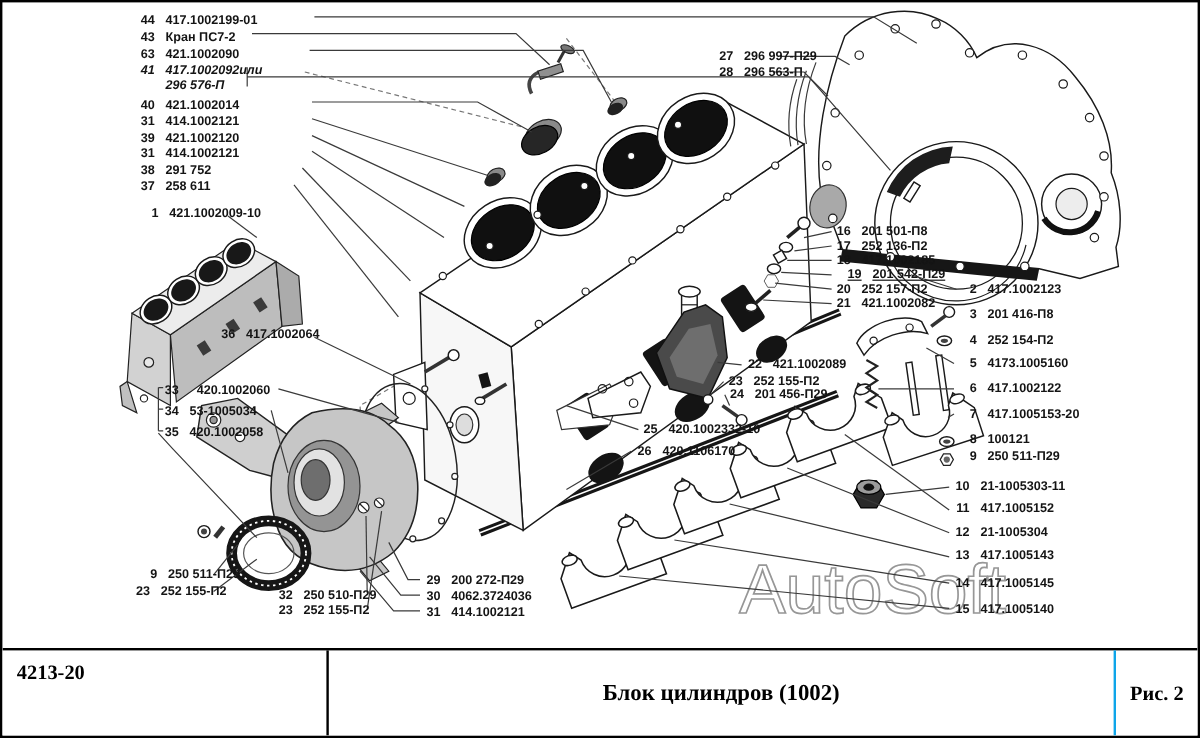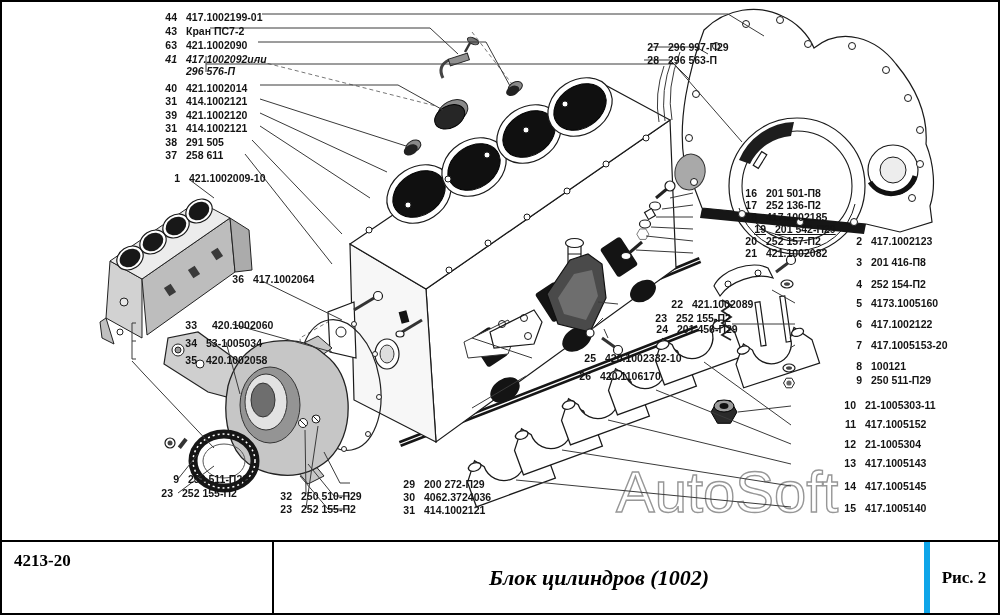--- a/index.html
+++ b/index.html
@@ -5,29 +5,29 @@
   html,body{margin:0;padding:0;background:#888;}
   .page{position:relative;width:1000px;height:615px;background:#fff;border:2px solid #000;
         box-sizing:border-box;overflow:hidden;font-family:"Liberation Sans",sans-serif;}
   .watermark{position:absolute;left:614px;top:456px;z-index:1;
              font:normal 58px "Liberation Sans",sans-serif;color:#fff;
              -webkit-text-stroke:1.4px #979797;letter-spacing:0;}
   svg.art{position:absolute;left:0;top:0;z-index:2;}
   #callouts{position:absolute;left:0;top:0;width:1000px;height:540px;z-index:3;}
   .callout{position:absolute;display:grid;grid-template-columns:auto auto;column-gap:9px;
            font:bold 10.5px/1.15 "Liberation Sans",sans-serif;color:#141414;white-space:pre;}
-  .callout .num{text-align:right;min-width:13px;margin-left:48px;}
+  .callout .num{text-align:right;min-width:13px;}
   .callout .code2{grid-column:2;}
   .footer{position:absolute;left:0;right:0;top:538px;bottom:0;z-index:4;display:flex;
           border-top:2px solid #000;background:#fff;
           font-family:"Liberation Serif",serif;font-weight:bold;color:#000;}
   .f-left{width:272px;box-sizing:border-box;border-right:2px solid #000;
           padding:8px 0 0 12px;font-size:17px;line-height:22px;}
   .f-center{flex:1;display:flex;align-items:center;justify-content:center;
-            border-right:6px solid #0ea5e9;font-size:22px;font-style:italic;}
+            border-right:2px solid #0ea5e9;font-size:19px;}
   .f-right{width:68px;display:flex;align-items:center;justify-content:center;font-size:17px;}
   
   .o{fill:#fff;stroke:#1a1a1a;stroke-width:1.2;}
   .g1{fill:#ececec;stroke:#222;stroke-width:1;}
   .g2{fill:#d2d2d2;stroke:#222;stroke-width:1;}
   .g3{fill:#bdbdbd;stroke:#222;stroke-width:1;}
   .dk{fill:#141414;stroke:none;}
   .ln{fill:none;stroke:#3a3a3a;stroke-width:1;}
   .dsh{fill:none;stroke:#777;stroke-width:1;stroke-dasharray:4 3;}
   .thin{fill:none;stroke:#1a1a1a;stroke-width:1;}
@@ -377,21 +377,21 @@
 
   <div id="callouts">
       <div class="callout" style="left: 114px; top: 9px;"><span class="num">44</span><span class="code">417.1002199-01</span></div>
       <div class="callout" style="left: 114px; top: 23px;"><span class="num">43</span><span class="code">Кран ПС7-2</span></div>
       <div class="callout" style="left: 114px; top: 37px;"><span class="num">63</span><span class="code">421.1002090</span></div>
       <div class="callout" style="left: 114px; top: 51px; font-style: italic;"><span class="num">41</span><span class="code">417.1002092или</span><span class="code2">296 576-П</span></div>
       <div class="callout" style="left: 114px; top: 80px;"><span class="num">40</span><span class="code">421.1002014</span></div>
       <div class="callout" style="left: 114px; top: 93px;"><span class="num">31</span><span class="code">414.1002121</span></div>
       <div class="callout" style="left: 114px; top: 107px;"><span class="num">39</span><span class="code">421.1002120</span></div>
       <div class="callout" style="left: 114px; top: 120px;"><span class="num">31</span><span class="code">414.1002121</span></div>
-      <div class="callout" style="left: 114px; top: 134px;"><span class="num">38</span><span class="code">291 505</span></div>
+      <div class="callout" style="left: 114px; top: 134px;"><span class="num">38</span><span class="code">291 752</span></div>
       <div class="callout" style="left: 114px; top: 147px;"><span class="num">37</span><span class="code">258 611</span></div>
       <div class="callout" style="left: 117px; top: 170px;"><span class="num">1</span><span class="code">421.1002009-10</span></div>
       <div class="callout" style="left: 181px; top: 271px;"><span class="num">36</span><span class="code">417.1002064</span></div>
       <div class="callout" style="left: 134px; top: 317px; gap: 15px;"><span class="num">33</span><span class="code">420.1002060</span></div>
       <div class="callout" style="left: 134px; top: 335px;"><span class="num">34</span><span class="code">53-1005034</span></div>
       <div class="callout" style="left: 134px; top: 352px;"><span class="num">35</span><span class="code">420.1002058</span></div>
       <div class="callout" style="left: 116px; top: 471px;"><span class="num">9</span><span class="code">250 511-П29</span></div>
       <div class="callout" style="left: 110px; top: 485px;"><span class="num">23</span><span class="code">252 155-П2</span></div>
       <div class="callout" style="left: 229px; top: 488px;"><span class="num">32</span><span class="code">250 510-П29</span></div>
       <div class="callout" style="left: 229px; top: 501px;"><span class="num">23</span><span class="code">252 155-П2</span></div>

